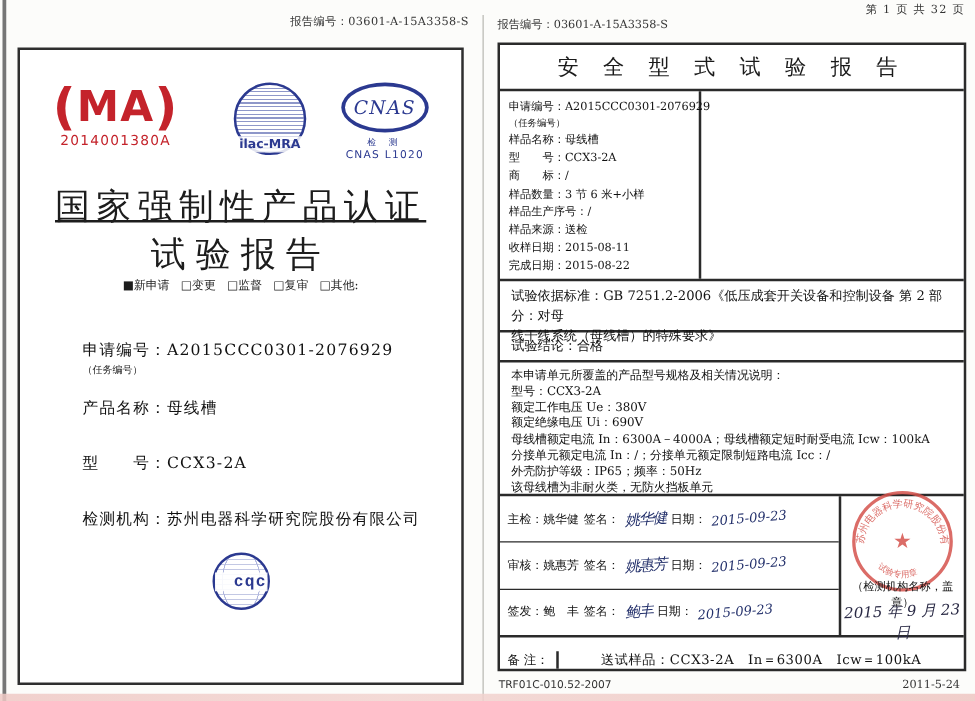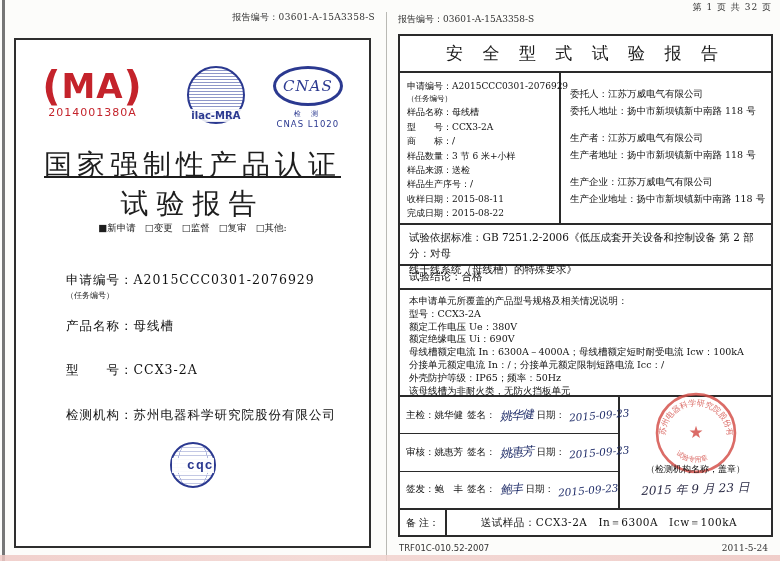--- a/index.html
+++ b/index.html
@@ -80,35 +80,35 @@
   .rp-info-right div { line-height:17px; white-space:nowrap; }
   .rp-info-right .grp { margin-top:10px; }
   .rp-standard { height:41px; border-bottom:2px solid #2a2a2a; padding:4px 9px;
                  font-size:10.5px; line-height:16px; color:#111; }
   .rp-conclusion { height:24px; border-bottom:2px solid #2a2a2a; padding:0 9px; display:flex;
                    align-items:center; font-size:10.5px; color:#111; }
   .rp-coverage { height:107px; border-bottom:2px solid #2a2a2a; padding:5px 9px;
                  font-size:9.5px; color:#111; }
   .rp-coverage div { line-height:12.8px; white-space:nowrap; }
   .rp-sign { height:113px; border-bottom:2px solid #2a2a2a; display:flex; }
-  .rp-sign-left { width:220px; border-right:2px solid #2a2a2a; display:flex; flex-direction:column; }
+  .rp-sign-left { width:273px; border-right:2px solid #2a2a2a; display:flex; flex-direction:column; }
   .sig-row { flex:1; display:flex; align-items:center; padding:0 6px; gap:4px;
              font-size:9.5px; color:#111; border-bottom:1px solid #2a2a2a; white-space:nowrap; }
   .sig-row:last-child { border-bottom:none; }
   .handwriting { font-style:italic; color:#23306b; transform:rotate(-4deg);
                  font-size:12px; letter-spacing:-1px; display:inline-block; }
   .hand-date { font-style:italic; color:#23306b; transform:rotate(-5deg);
                font-size:10.5px; display:inline-block; }
   .rp-sign-right { flex:1; position:relative; }
   .stamp-svg { position:absolute; left:50%; top:-6px; transform:translateX(-50%); opacity:.85; }
   .stamp-note { position:absolute; left:0; top:66px; width:100%; text-align:center;
                 font-size:9px; color:#111; }
   .stamp-date { position:absolute; left:0; top:84px; width:100%; text-align:center;
                 font-style:italic; color:#2a2a45; font-size:12px; transform:rotate(-2deg); }
-  .rp-remarks { flex:1; display:flex; }
+  .rp-remarks { flex:1; display:flex;align-items:flex-end; }
   .rp-remarks-label { width:47px; border-right:2px solid #2a2a2a; display:flex; align-items:center;
                       justify-content:center; font-size:10px; color:#111; }
   .rp-remarks-content { flex:1; display:flex; align-items:center; justify-content:center;
                         font-size:10.5px; letter-spacing:.5px; color:#111; }
   .rp-footer-left  { position:absolute; left:399px; top:543px; font-size:8.5px; color:#333;
                      font-family:"DejaVu Sans","Liberation Sans",sans-serif; }
   .rp-footer-right { position:absolute; right:12px; top:543px; font-size:9px; color:#333; }
 </style>
 </head>
 <body>
@@ -170,32 +170,24 @@
     <div class="rp-title">安 全 型 式 试 验 报 告</div>
 
     <div class="rp-info">
       <div class="rp-info-left">
         <div>申请编号：A2015CCC0301-2076929</div>
         <div class="small-note">（任务编号）</div>
         <div>样品名称：母线槽</div>
         <div>型　　号：CCX3-2A</div>
         <div>商　　标：/</div>
         <div>样品数量：3 节 6 米+小样</div>
+        <div>样品生产序号：/</div>
         <div>样品来源：送检</div>
-        <div>样品生产序号：/</div>
         <div>收样日期：2015-08-11</div>
         <div>完成日期：2015-08-22</div>
-      </div>
-      <div class="rp-info-right">
-        <div>委托人：江苏万威电气有限公司</div>
-        <div>委托人地址：扬中市新坝镇新中南路 118 号</div>
-        <div class="grp">生产者：江苏万威电气有限公司</div>
-        <div>生产者地址：扬中市新坝镇新中南路 118 号</div>
-        <div class="grp">生产企业：江苏万威电气有限公司</div>
-        <div>生产企业地址：扬中市新坝镇新中南路 118 号</div>
       </div>
     </div>
 
     <div class="rp-standard">
       <div>试验依据标准：GB 7251.2-2006《低压成套开关设备和控制设备 第 2 部分：对母</div>
       <div>线干线系统（母线槽）的特殊要求》</div>
     </div>
 
     <div class="rp-conclusion">试验结论：合格</div>
 

